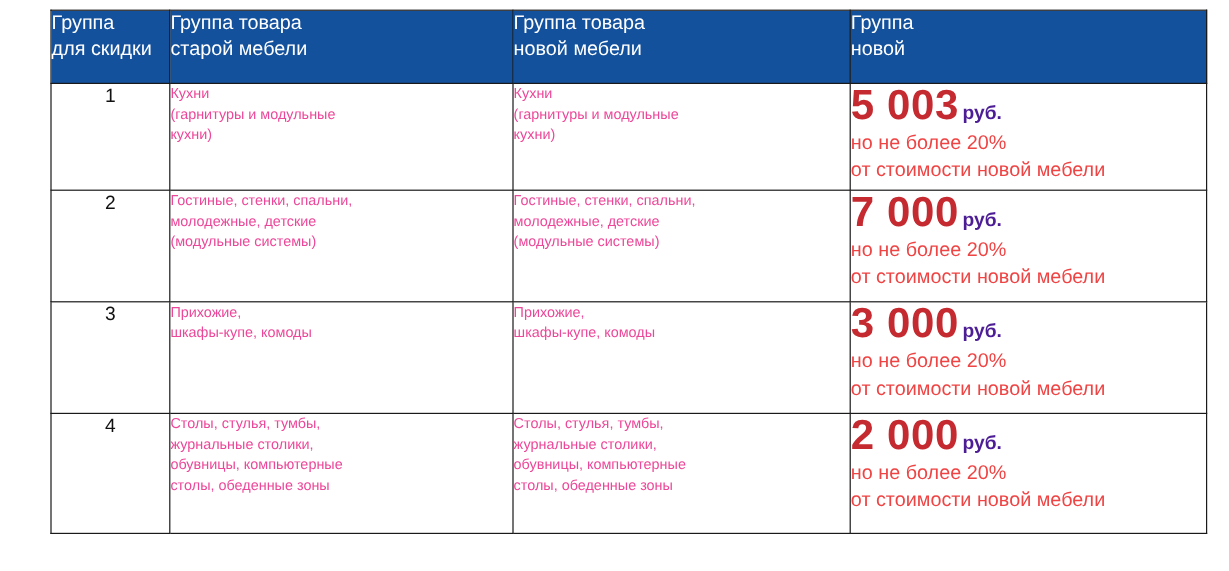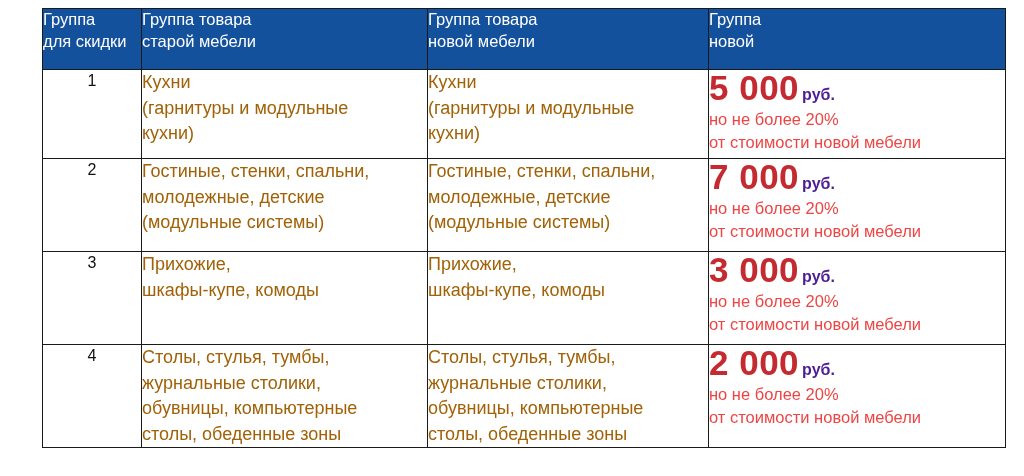--- a/index.html
+++ b/index.html
@@ -70,22 +70,22 @@
   
   td.group-num {
     text-align: center;
     font-size: 16px;
     color: #111111;
     padding-top: 13px;
     line-height: 1.4;
   }
 
   td.goods {
-    font-size: 18px;
-    color: #a16207;
+    font-size: 12px;
+    color: #ec4899;
     line-height: 1.42;
     padding: 11px 0 10px 10px;
   }
   td.goods .ln {
     display: block;
     white-space: nowrap;
   }
 
   td.size {
     padding: 8px 0 10px 14px;
@@ -166,21 +166,21 @@
             <span class="ln">(гарнитуры и модульные</span>
             <span class="ln">кухни)</span>
           </td>
           <td class="goods">
             <span class="ln">Кухни</span>
             <span class="ln">(гарнитуры и модульные</span>
             <span class="ln">кухни)</span>
           </td>
           <td class="size">
             <span class="amount-line">
-              <span class="amount">5 000</span><span class="currency">руб.</span>
+              <span class="amount">5 003</span><span class="currency">руб.</span>
             </span>
             <span class="note">но не более 20%</span>
             <span class="note">от стоимости новой мебели</span>
           </td>
         </tr>
 
         <tr class="r1">
           <td class="group-num">2</td>
           <td class="goods">
             <span class="ln">Гостиные, стенки, спальни,</span>

